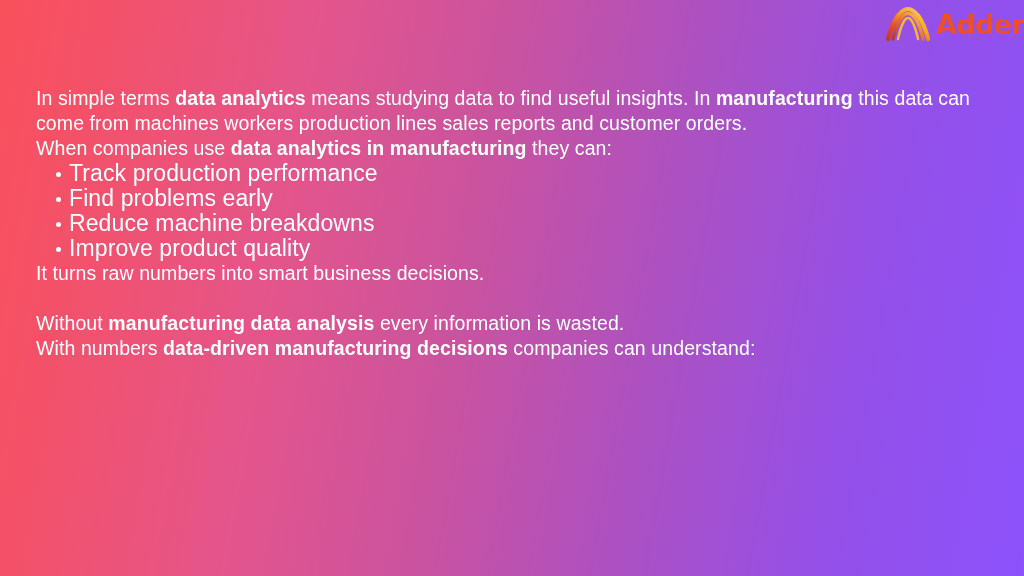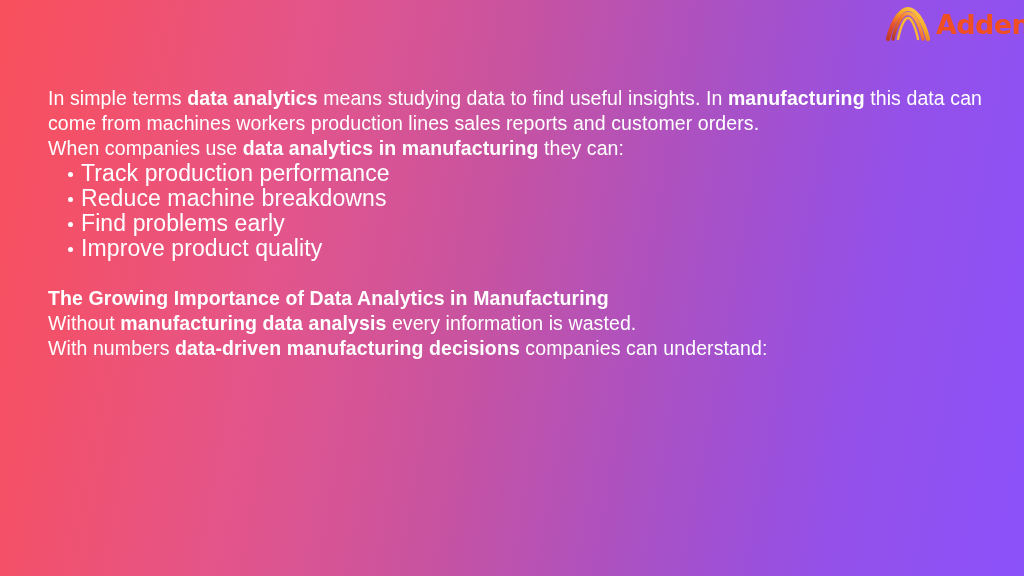--- a/index.html
+++ b/index.html
@@ -50,21 +50,21 @@
     font-size: 27px;
     font-weight: 700;
     letter-spacing: -0.6px;
     color: #f04e23;
     line-height: 1;
   }
 
   
   .content {
     position: absolute;
-    left: 48px;
+    left: 36px;
     top: 86px;
     width: 975px;
   }
 
   .para {
     color: #ffffff;
     font-size: 19.5px;
     line-height: 25px;
     font-weight: 400;
     letter-spacing: 0.1px;
@@ -140,29 +140,29 @@
   </div>
 
   <div class="content">
 
     <p class="para"><span>In simple terms </span><b>data analytics</b><span> means studying data to find useful insights. In </span><b>manufacturing</b><span> this data can come from machines workers production lines sales reports and customer orders.</span></p>
 
     <p class="para"><span>When companies use </span><b>data analytics in manufacturing</b><span> they can:</span></p>
 
     <ul class="bullets">
       <li>Track production performance</li>
+      <li>Find problems early</li>
       <li>Reduce machine breakdowns</li>
-      <li>Find problems early</li>
       <li>Improve product quality</li>
     </ul>
 
+    <p class="para">It turns raw numbers into smart business decisions.</p>
 
     <div class="spacer"></div>
 
-    <p class="section-heading">The Growing Importance of Data Analytics in Manufacturing</p>
 
 
     <p class="para"><span>Without </span><b>manufacturing data analysis</b><span> every information is wasted.</span></p>
 
     <p class="para"><span>With numbers </span><b>data-driven manufacturing decisions</b><span> companies can understand:</span></p>
 
   </div>
 </div>
 
 </body></html>

